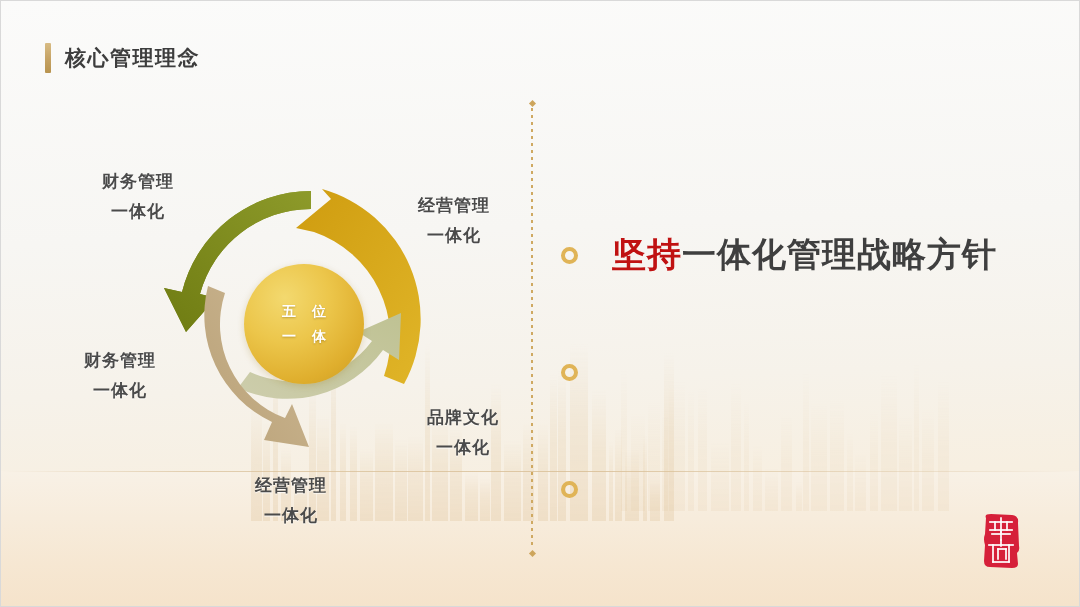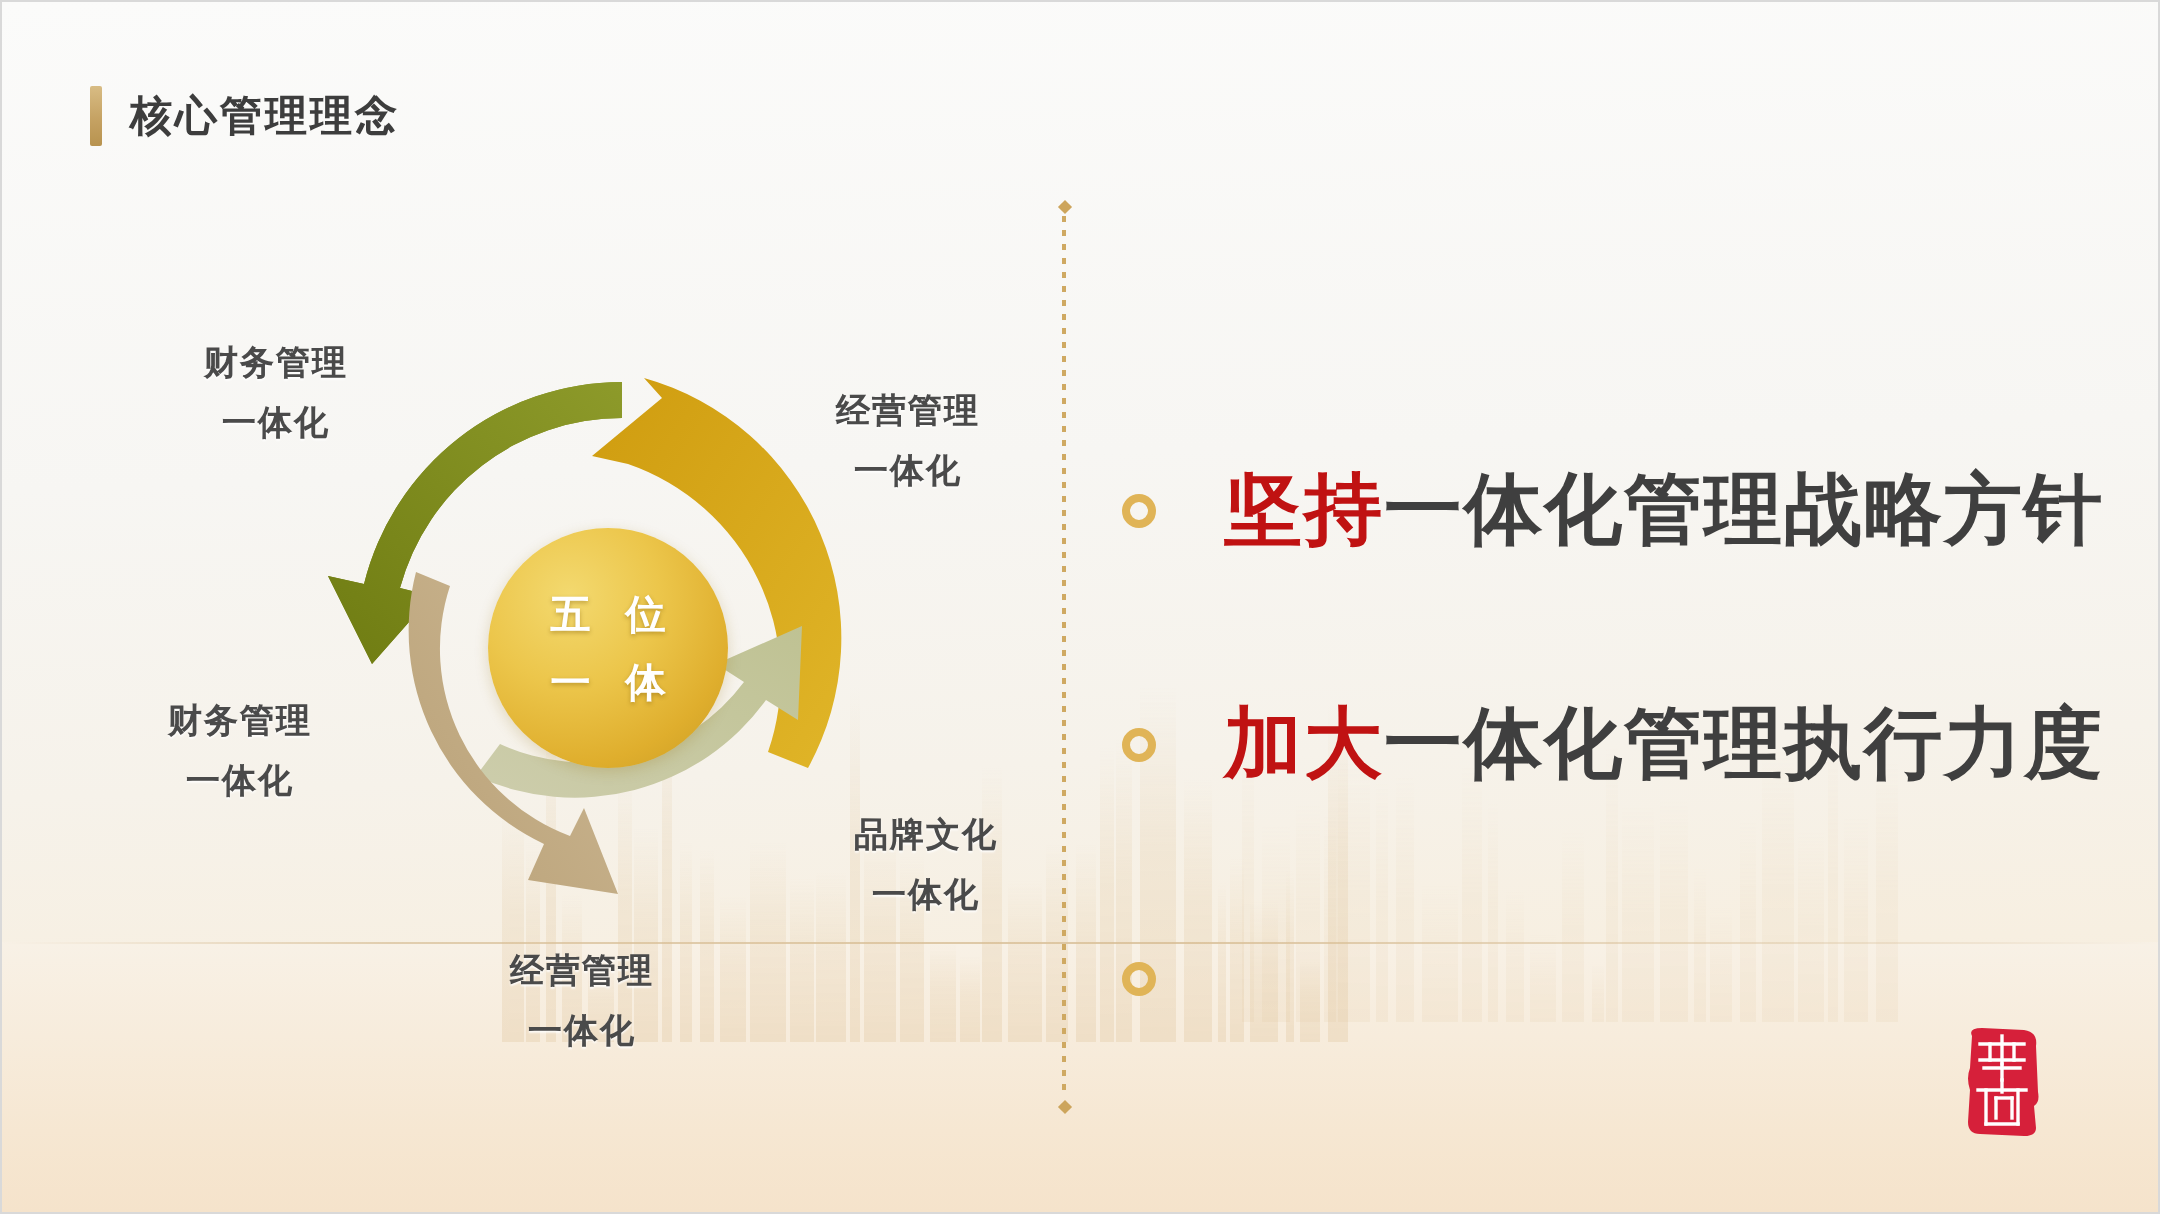--- a/index.html
+++ b/index.html
@@ -111,21 +111,21 @@
   .cycle svg{ position:absolute; left:-40px; top:-40px; width:315px; height:315px; overflow:visible;}
   .core{
     position:absolute; left:58px; top:58px; width:120px; height:120px;
     border-radius:50%;
     background:radial-gradient(circle at 34% 28%,#f3d96f 0%,#ecc64b 38%,#dfae2d 72%,#c89a22 100%);
     box-shadow:0 2px 7px rgba(150,115,20,.22);
     display:flex; flex-direction:column; align-items:center; justify-content:center;
     gap:7px;
   }
   .core span{
-    color:#ffffff; font-size:20px; font-weight:bold; letter-spacing:6px;
+    color:#ffffff; font-size:14px; font-weight:bold; letter-spacing:6px;
     text-indent:6px;
     text-shadow:0 1px 2px rgba(130,95,10,.45);
     font-family:"Liberation Sans","DejaVu Sans",sans-serif;
   }
 
   
   .olabel{
     position:absolute;
     text-align:center;
     color:#4a4a4a;
@@ -155,21 +155,21 @@
   }
   .bullet:last-child{ margin-bottom:0; }
   .ring{
     flex:0 0 auto;
     width:17px; height:17px; border-radius:50%;
     border:4px solid #e0b457;
     margin-right:34px;
     background:transparent;
   }
   .btext{
-    font-size:39px; font-weight:bold; letter-spacing:1px;
+    font-size:34px; font-weight:bold; letter-spacing:1px;
     color:#3f3f3f; white-space:nowrap;
     font-family:Liberation Mono, monospace;
   }
   .btext .hi{ color:#c01212; }
 
   
   .seal{
     position:absolute; left:978px; top:511px; width:44px; height:58px;
   }
   .seal svg{ width:100%; height:100%; }
@@ -354,23 +354,20 @@
 
   <div class="bullets">
     <div class="bullet">
       <div class="ring"></div>
       <div class="btext">
         <span class="hi">坚持</span><span>一体化管理战略方针</span>
       </div>
     </div>
     <div class="bullet">
       <div class="ring"></div>
-      <div class="btext">
-        <span class="hi">加大</span><span>一体化管理执行力度</span>
-      </div>
     </div>
     <div class="bullet">
       <div class="ring"></div>
     </div>
   </div>
 
   <div class="seal">
     <svg viewBox="0 0 44 58" xmlns="http://www.w3.org/2000/svg" aria-hidden="true">
       <path d="M7 6 Q5 2 12 2 L33 3 Q40 4 39 11 L40 34 Q41 39 38 41 L39 52 Q39 56 33 56 L11 55 Q5 55 5 49 L6 33 Q4 27 6 22 Z" fill="#d6203a"></path>
       <g stroke="#ffffff" stroke-width="1.7" fill="none" stroke-linecap="square">

